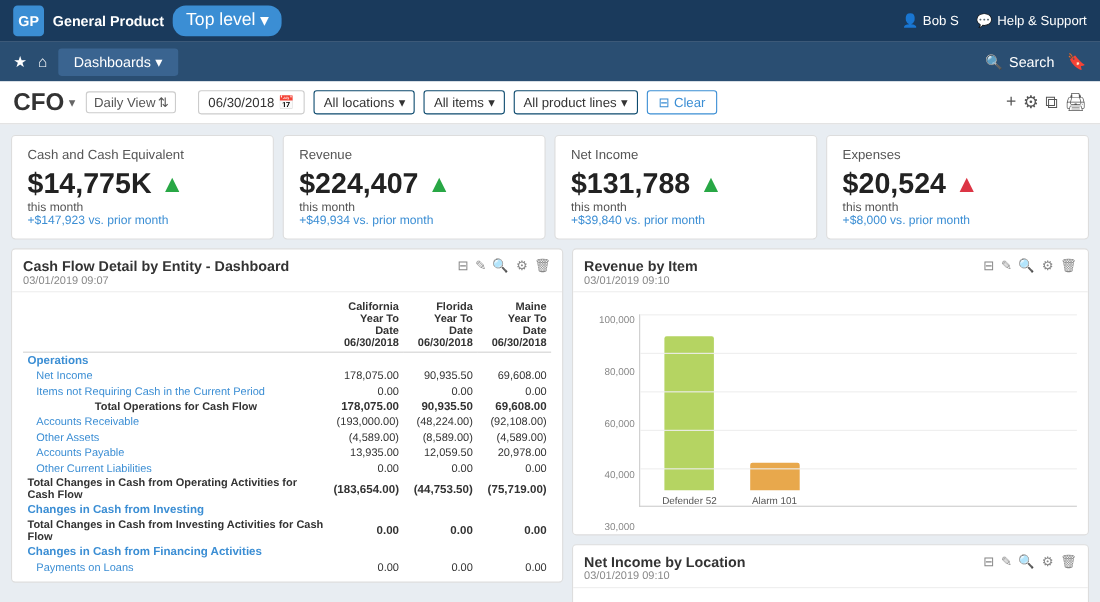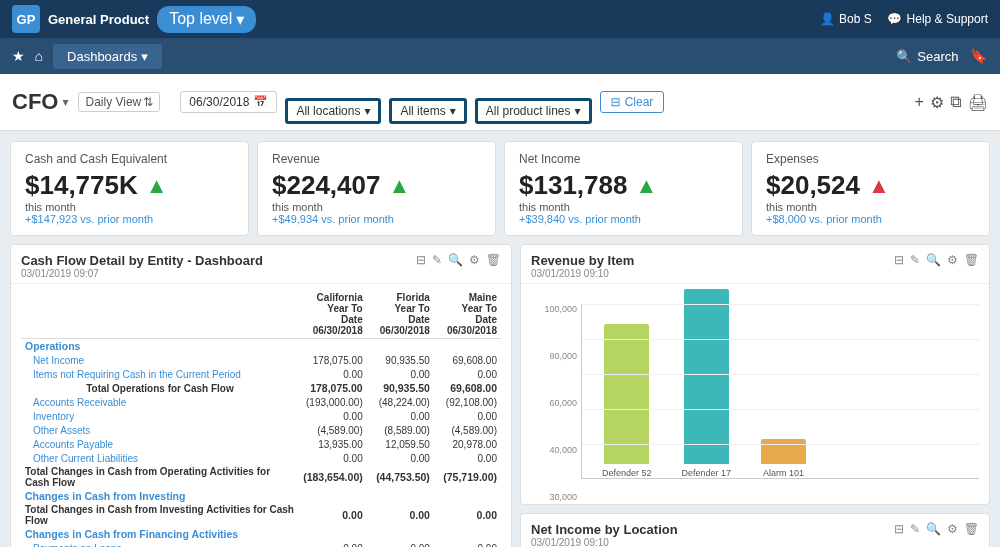--- a/index.html
+++ b/index.html
@@ -113,23 +113,23 @@
     }
     .filter-row {
       display: flex; align-items: center; gap: 8px; margin-left: 10px;
     }
     .filter-input {
       border: 1px solid #ccc; border-radius: 3px; padding: 3px 8px;
       font-size: 12px; display: flex; align-items: center; gap: 4px;
       background: white; cursor: pointer;
     }
     .filter-select {
-      border: 3px solid #0c4a6e; border-radius: 3px; padding: 3px 8px;
+      border: 1px solid #0c4a6e; border-radius: 3px; padding: 3px 8px;
       font-size: 12px; background: white; cursor: pointer;
-      display: flex; align-items: center; gap: 4px; margin-top: 18px;
+      display: flex; align-items: center; gap: 4px;
     }
     .clear-btn {
       border: 1px solid #3b8ed4; border-radius: 3px; padding: 3px 10px;
       background: white; color: #3b8ed4; font-size: 12px; cursor: pointer;
       display: flex; align-items: center; gap: 4px;
     }
     .header-actions {
       margin-left: auto;
       display: flex; align-items: center; gap: 6px;
     }
@@ -390,26 +390,20 @@
                   <td class="cf-bold">90,935.50</td>
                   <td class="cf-bold">69,608.00</td>
                 </tr>
                 <tr>
                   <td style="padding-left: 12px;"><a class="cf-link" style="font-size:10px;">Accounts Receivable</a></td>
                   <td style="font-size: 10px;">(193,000.00)</td>
                   <td style="font-size: 10px;">(48,224.00)</td>
                   <td style="font-size: 10px;">(92,108.00)</td>
                 </tr>
                 <tr>
-                  <td style="padding-left: 12px;"><a class="cf-link" style="font-size:10px;">Inventory</a></td>
-                  <td style="font-size: 10px;">0.00</td>
-                  <td style="font-size: 10px;">0.00</td>
-                  <td style="font-size: 10px;">0.00</td>
-                </tr>
-                <tr>
                   <td style="padding-left: 12px;"><a class="cf-link" style="font-size:10px;">Other Assets</a></td>
                   <td style="font-size: 10px;">(4,589.00)</td>
                   <td style="font-size: 10px;">(8,589.00)</td>
                   <td style="font-size: 10px;">(4,589.00)</td>
                 </tr>
                 <tr>
                   <td style="padding-left: 12px;"><a class="cf-link" style="font-size:10px;">Accounts Payable</a></td>
                   <td style="font-size: 10px;">13,935.00</td>
                   <td style="font-size: 10px;">12,059.50</td>
                   <td style="font-size: 10px;">20,978.00</td>
@@ -492,24 +486,20 @@
               <div style="position:absolute;top:70px;left:0;right:0;border-top:1px solid #eee;"></div>
               <div style="position:absolute;top:105px;left:0;right:0;border-top:1px solid #eee;"></div>
               <div style="position:absolute;top:140px;left:0;right:0;border-top:1px solid #eee;"></div>
 
               <div style="display:flex; align-items:flex-end; height:100%; padding: 0 20px; gap:30px;">
                 <div style="display:flex;flex-direction:column;align-items:center;gap:2px;">
                   <div style="width:45px;height:140px;background:#b5d462;border-radius:2px 2px 0 0;"></div>
                   <span style="font-size:9px;color:#555;margin-top:2px;">Defender 52</span>
                 </div>
                 <div style="display:flex;flex-direction:column;align-items:center;gap:2px;">
-                  <div style="width:45px;height:175px;background:#3db8b8;border-radius:2px 2px 0 0;"></div>
-                  <span style="font-size:9px;color:#555;margin-top:2px;">Defender 17</span>
-                </div>
-                <div style="display:flex;flex-direction:column;align-items:center;gap:2px;">
                   <div style="width:45px;height:25px;background:#e8a84c;border-radius:2px 2px 0 0;"></div>
                   <span style="font-size:9px;color:#555;margin-top:2px;">Alarm 101</span>
                 </div>
               </div>
             </div>
           </div>
         </div>
       </div>
 
       <div class="dash-card">

